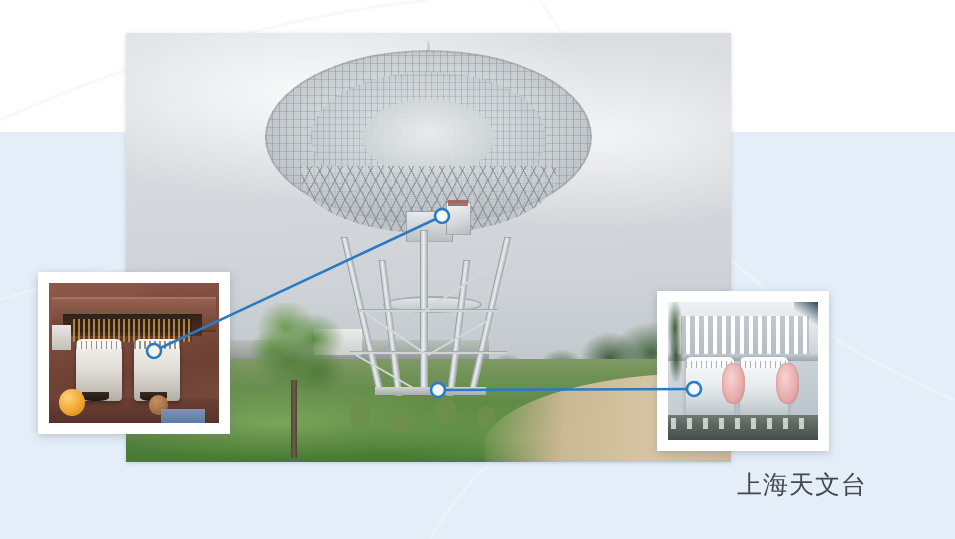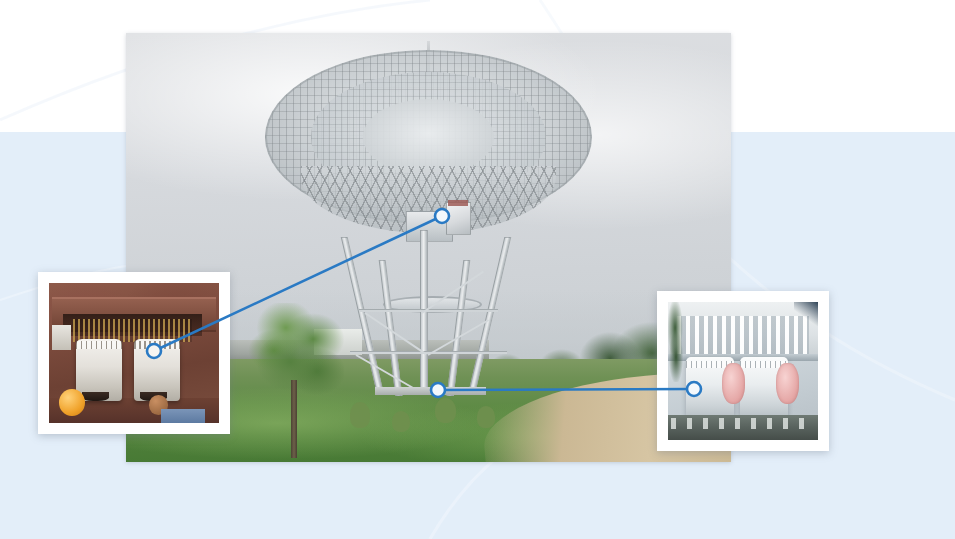--- a/index.html
+++ b/index.html
@@ -358,14 +358,15 @@
       <line x1="438" y1="390" x2="694" y2="389" stroke="#2a7ac4" stroke-width="2.6"></line>
     </g>
     <g>
       <circle cx="442" cy="216" r="7" fill="#f3f8fc" stroke="#2a7ac4" stroke-width="2.6"></circle>
       <circle cx="438" cy="390" r="7" fill="#f3f8fc" stroke="#2a7ac4" stroke-width="2.6"></circle>
       <circle cx="154" cy="351" r="7" fill="#f6f5f2" stroke="#2a7ac4" stroke-width="2.6"></circle>
       <circle cx="694" cy="389" r="7" fill="#f3f8fc" stroke="#2a7ac4" stroke-width="2.6"></circle>
     </g>
   </svg>
 
+  <div class="caption">上海天文台</div>
 
 </div>
 
 </body></html>

